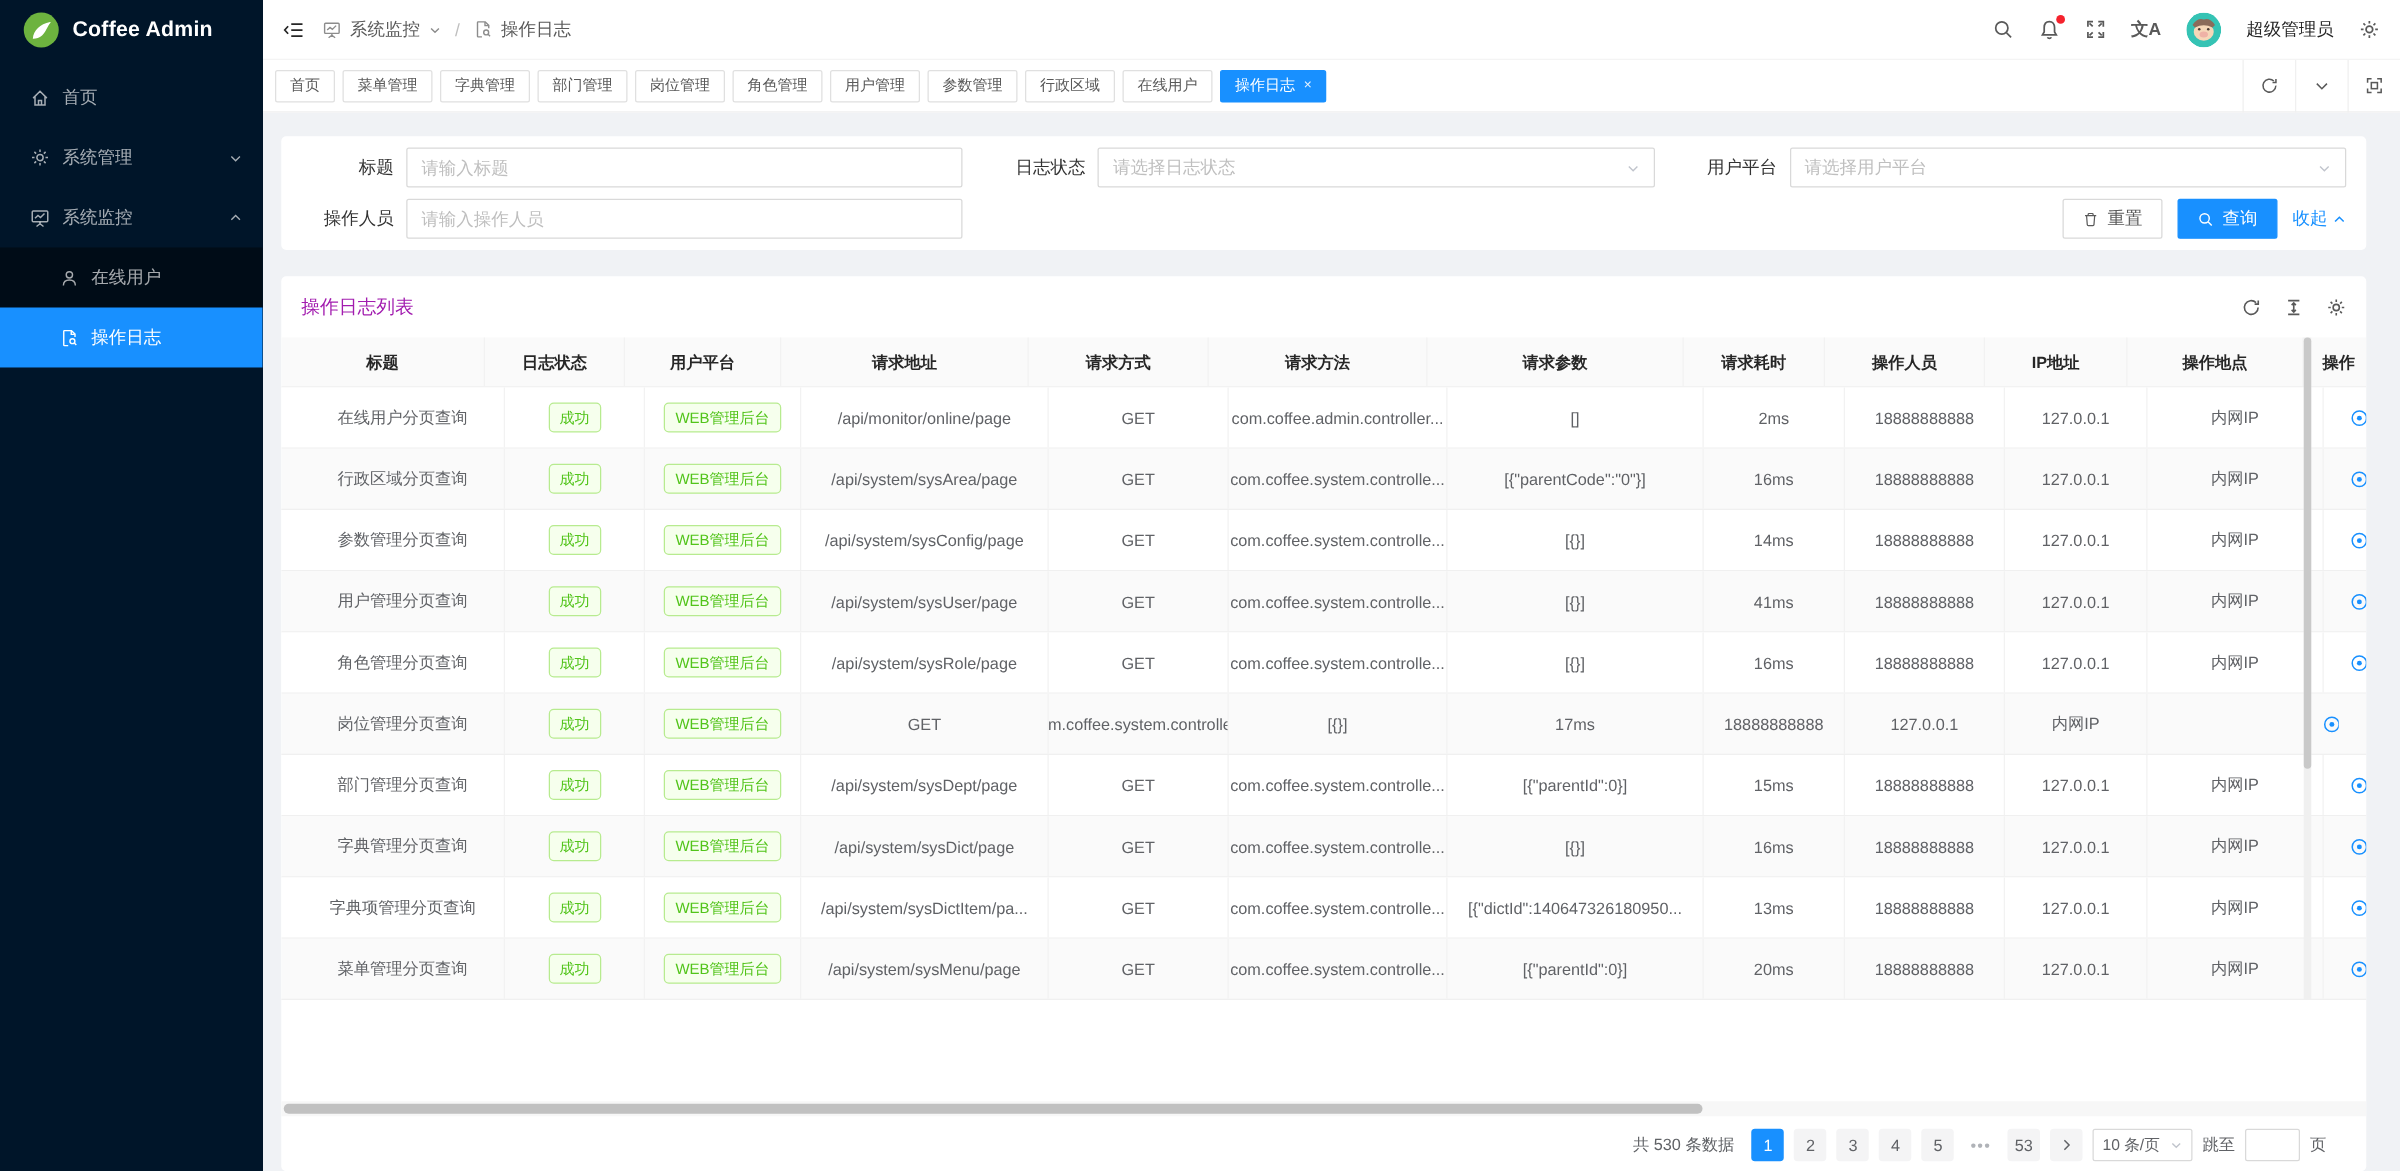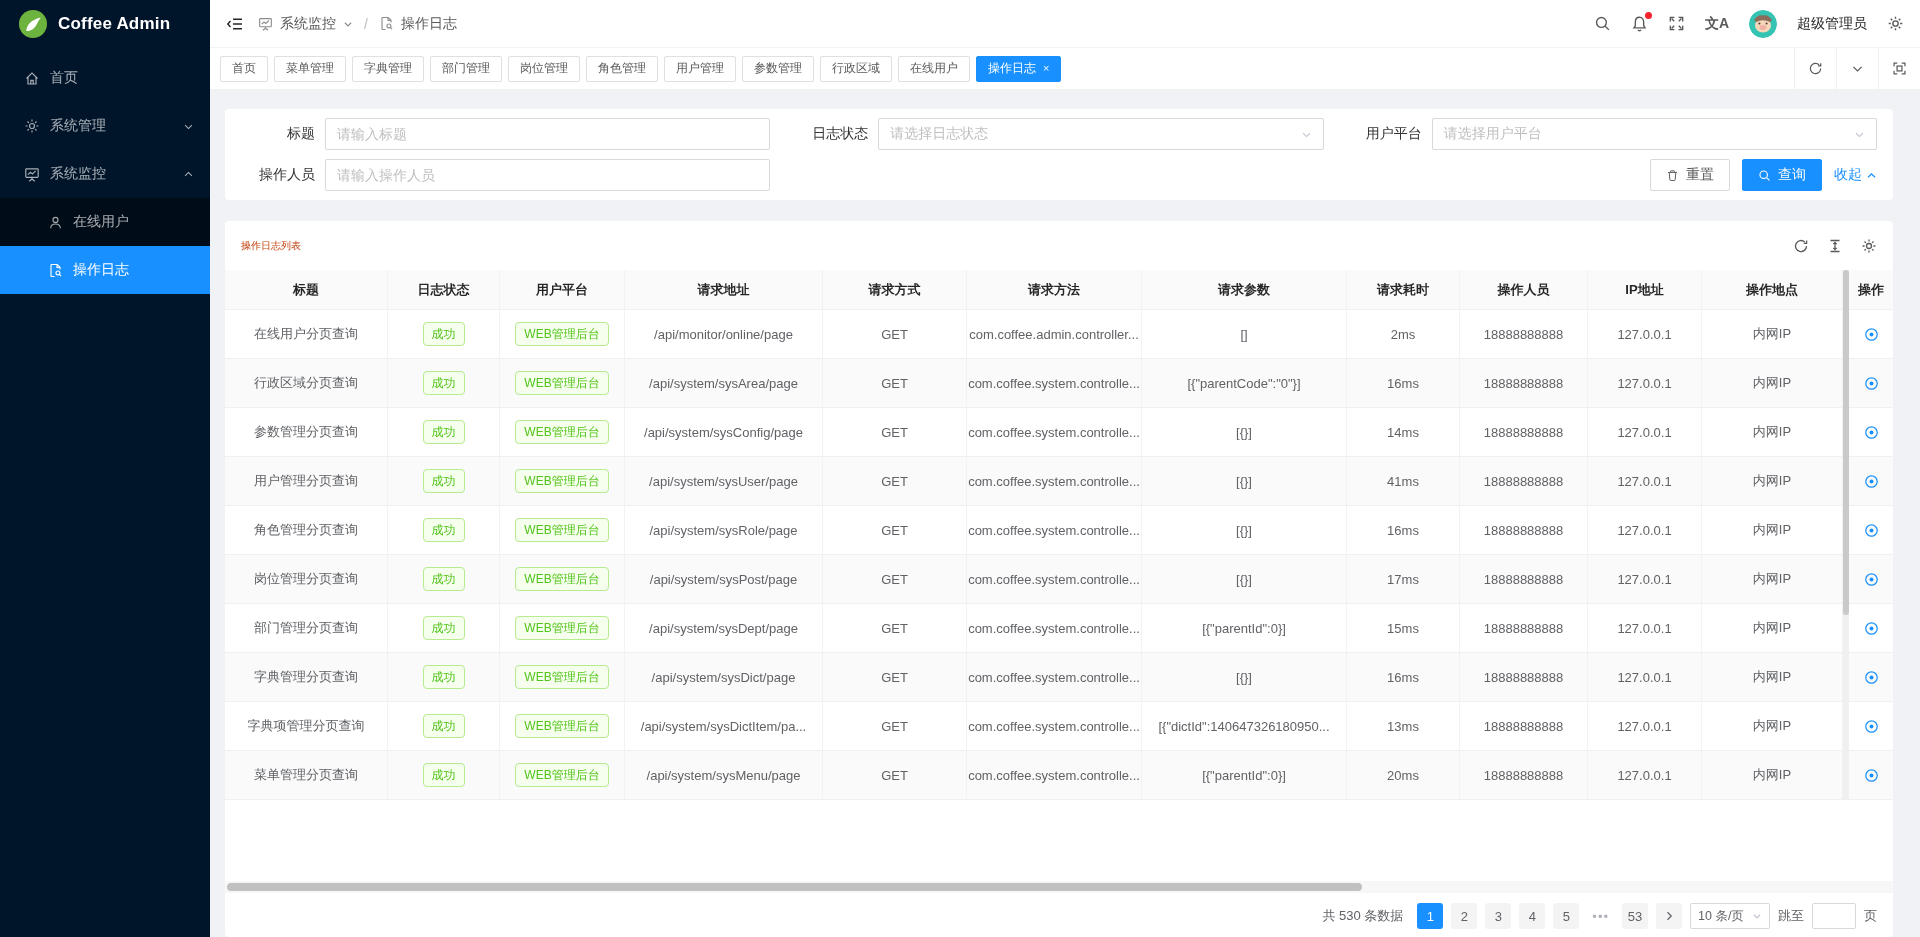--- a/index.html
+++ b/index.html
@@ -55,41 +55,41 @@
   .f-select .sel-chev { margin-left:auto; }
   .f-actions { grid-column:2 / 4; display:flex; justify-content:flex-end; align-items:center; gap:12px; height:32px; }
   .btn { height:32px; display:inline-flex; align-items:center; gap:7px; padding:0 15px; border-radius:2px; font-size:14px; cursor:pointer; }
   .btn-default { background:#fff; border:1px solid #d9d9d9; color:#595959; }
   .btn-primary { background:#1890ff; border:1px solid #1890ff; color:#fff; }
   .link-collapse { color:#1890ff; display:inline-flex; align-items:center; gap:4px; cursor:pointer; }
 
   
   .table-card { height:716px; position:relative; overflow:hidden; }
   .card-head { height:49px; display:flex; align-items:center; padding:0 16px; }
-  .card-title { font-size:10px; color:#c2410c; }
+  .card-title { font-size:15px; color:#a21caf; }
   .card-tools { margin-left:auto; display:flex; align-items:center; gap:18px; color:#595959; }
   .card-tools .icon-btn { cursor:pointer; }
 
   .tbl-row { display:grid; grid-template-columns:163px 112px 125px 198px 144px 175px 205px 113px 128px 114px 141px 6px 44px; align-items:stretch; border-bottom:1px solid #f0f0f0; background:#fff; }
   .tbl-row.head { background:#fafafa; height:40px; color:rgba(0,0,0,.85); font-weight:bold; font-size:13px; }
-  .tbl-row.body { height:49px; font-size:13px; color:#606266; }
+  .tbl-row.body { height:49px; font-size:13px; color:#606266;padding-left:16px; }
   .tbl-row.body.alt { background:#fafafa; }
   .cell { display:flex; align-items:center; justify-content:center; border-right:1px solid #f2f2f2; overflow:hidden; white-space:nowrap; padding:0 6px; }
   .cell.spacer, .cell.op { border-right:none; }
   .cell.spacer { padding:0; }
   .tag { display:inline-block; padding:1px 8px; font-size:12px; line-height:20px; color:#52c41a; background:#f6ffed; border:1px solid #b7eb8f; border-radius:4px; white-space:nowrap; }
   .eye-btn { cursor:pointer; display:flex; }
 
   .v-scrollbar { position:absolute; top:49px; right:44px; width:6px; height:530px; background:#f0f0f0; }
   .v-scrollbar .thumb { width:6px; height:345px; background:#c9c9c9; border-radius:3px; }
   .h-scrollbar { position:absolute; left:0; right:0; top:660px; height:12px; background:#f7f7f7; display:flex; align-items:center; }
   .h-scrollbar .thumb { margin-left:2px; width:1135px; height:8px; background:#c1c1c1; border-radius:4px; }
 
   
-  .pager { position:absolute; left:0; right:0; bottom:4px; height:34px; display:flex; align-items:center; justify-content:flex-end; gap:8px; padding:0 16px; font-size:13px; color:#606266; }
+  .pager { position:absolute; left:0; right:0; bottom:4px; height:34px; display:flex; align-items:center; justify-content:flex-end; gap:8px; padding:0 32px; font-size:13px; color:#606266; }
   .pager .total { margin-right:6px; }
   .pg { min-width:26px; height:26px; display:flex; align-items:center; justify-content:center; background:#f4f4f5; border-radius:3px; color:#606266; cursor:pointer; padding:0 5px; }
   .pg.active { background:#1890ff; color:#fff; }
   .pg.dots { background:transparent; color:#b0b3b8; letter-spacing:1px; cursor:default; }
   .page-size { width:80px; height:26px; border:1px solid #d9d9d9; border-radius:2px; background:#fff; display:flex; align-items:center; justify-content:space-between; padding:0 7px; font-size:12.5px; color:#606266; cursor:pointer; }
   .jump-input { width:44px; height:26px; border:1px solid #d9d9d9; border-radius:2px; outline:none; text-align:center; font-size:13px; color:#333; }
 </style>
 </head>
 <body>
 
@@ -530,21 +530,20 @@
               </div>
             </div>
             <div class="tbl-row body alt">
               <div class="cell">岗位管理分页查询</div>
               <div class="cell">
                 <span class="tag">成功</span>
               </div>
               <div class="cell">
                 <span class="tag">WEB管理后台</span>
               </div>
-              <div class="cell">/api/system/sysPost/page</div>
               <div class="cell">GET</div>
               <div class="cell">com.coffee.system.controlle...</div>
               <div class="cell">[{}]</div>
               <div class="cell">17ms</div>
               <div class="cell">18888888888</div>
               <div class="cell">127.0.0.1</div>
               <div class="cell">内网IP</div>
               <div class="cell spacer"></div>
               <div class="cell op">
                 <span class="eye-btn">

